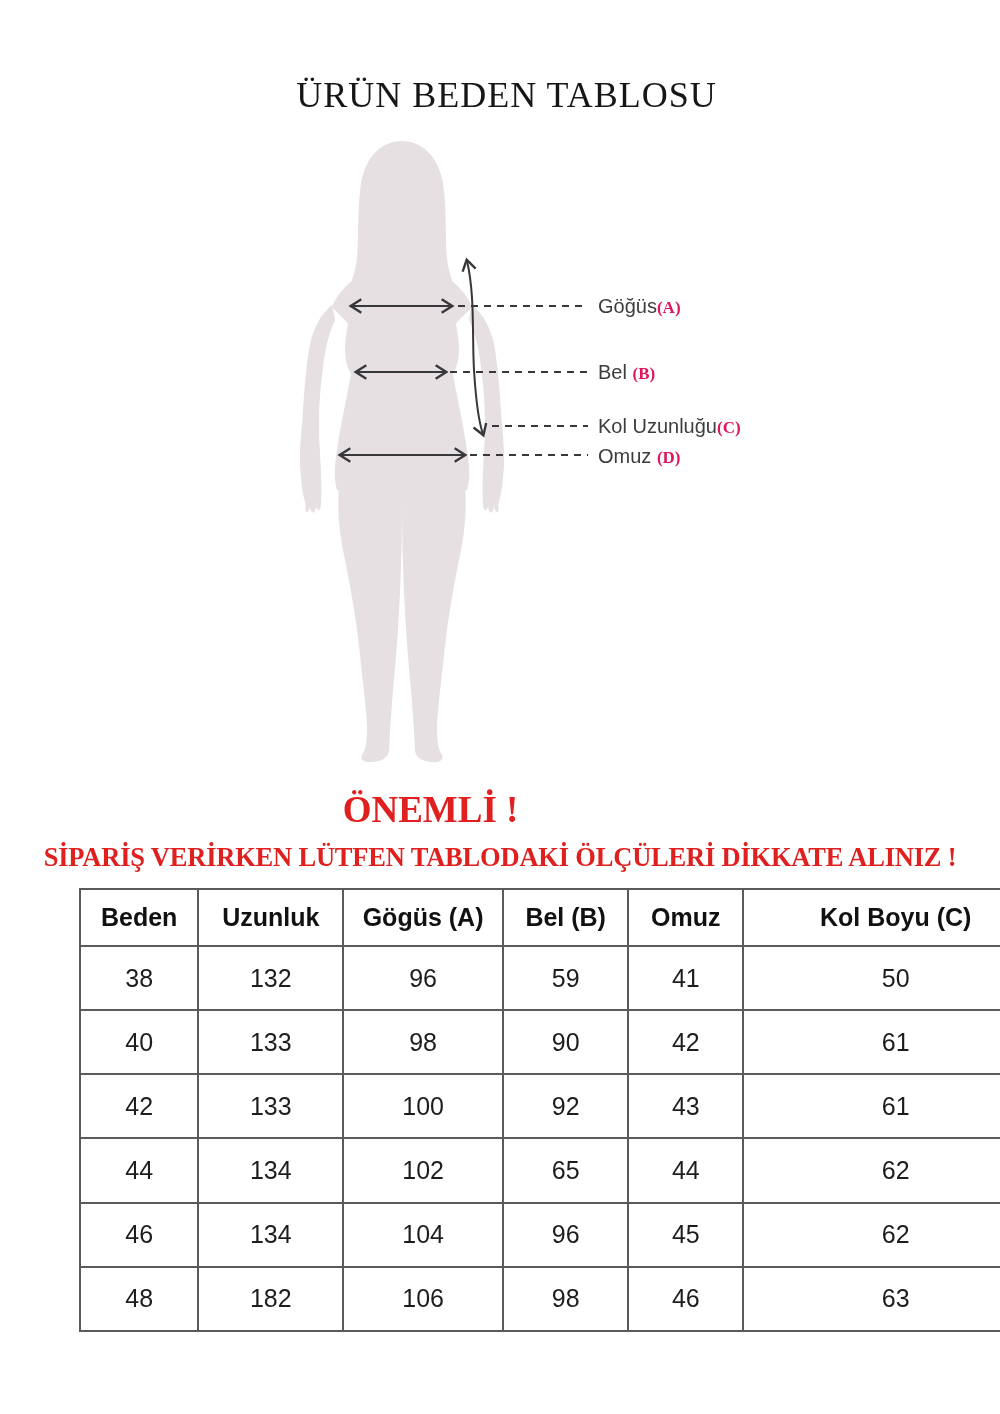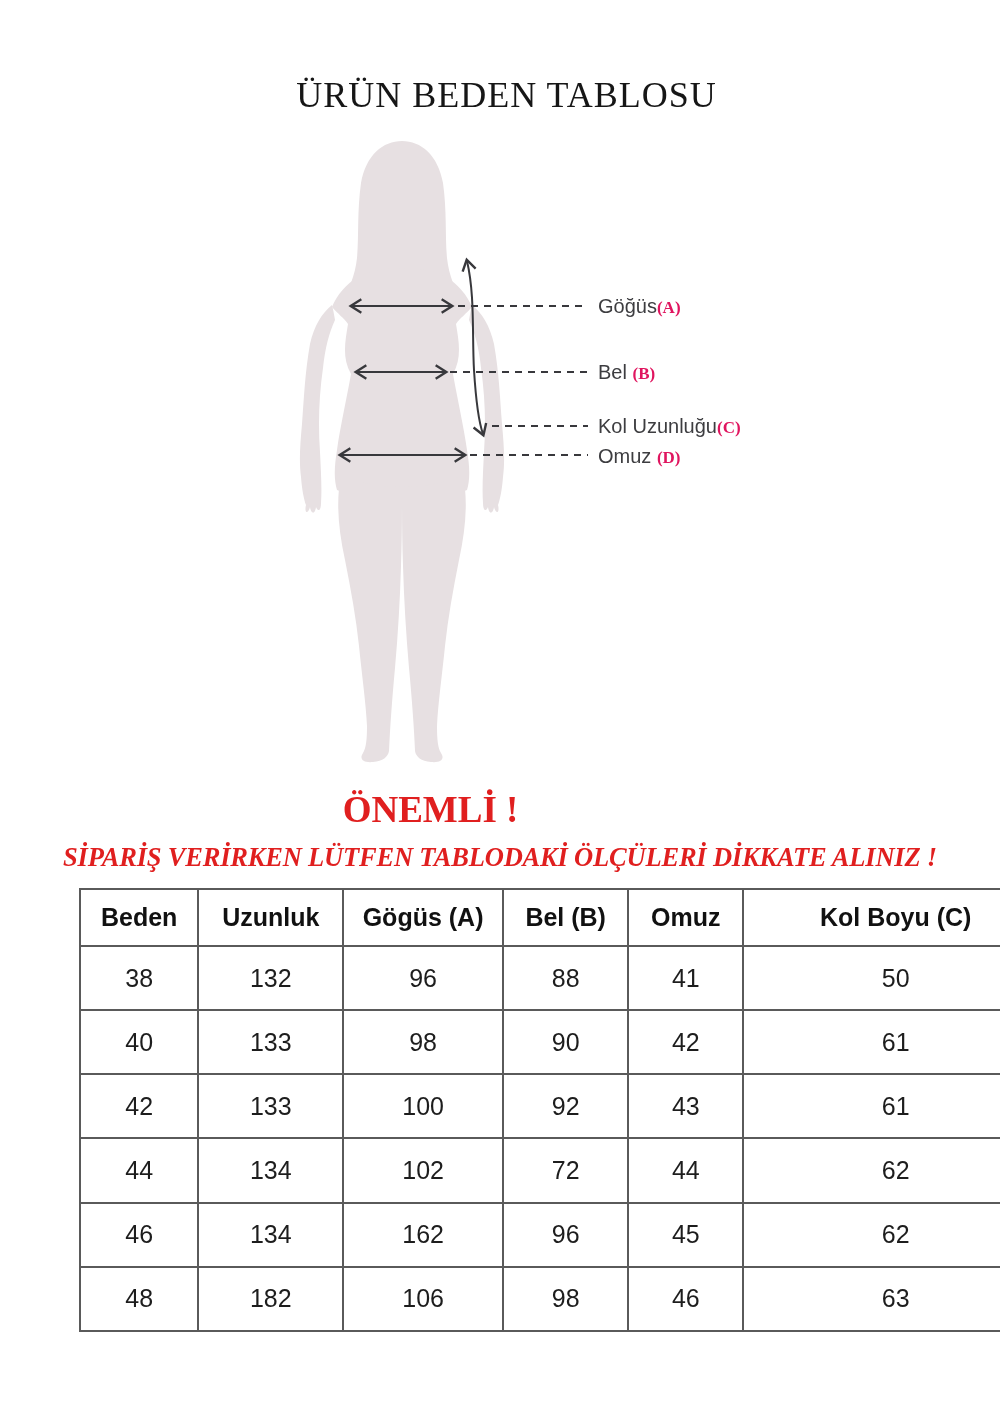--- a/index.html
+++ b/index.html
@@ -23,21 +23,21 @@
     color:#e0155f;
   }
   .notice-heading{
     position:absolute;top:788px;left:0;width:861px;text-align:center;
     font-family:"Liberation Serif",serif;font-weight:bold;font-size:37px;
     color:#e01f1f;
   }
   .notice-warning{
     position:absolute;top:842px;left:0;width:1000px;text-align:center;
     font-family:"Liberation Serif",serif;font-weight:bold;font-size:26.5px;
-    color:#e01f1f;letter-spacing:-0.2px;font-style:italic;
+    color:#e01f1f;letter-spacing:-0.2px;
   }
   table.size-table{
     position:absolute;top:888px;left:79px;width:970px;height:444px;
     border-collapse:collapse;table-layout:fixed;
     border:2px solid #4d4d4d;
   }
   table.size-table th,table.size-table td{
     border:2px solid #5a5a5a;text-align:center;vertical-align:middle;
     padding:0;height:55px;
   }
@@ -140,21 +140,21 @@
       <th>Bel (B)</th>
       <th>Omuz</th>
       <th>Kol Boyu (C)</th>
     </tr>
   </thead>
   <tbody>
       <tr>
         <td>38</td>
         <td>132</td>
         <td>96</td>
-        <td>88</td>
+        <td>59</td>
         <td>41</td>
         <td>50</td>
       </tr>
       <tr>
         <td>40</td>
         <td>133</td>
         <td>98</td>
         <td>90</td>
         <td>42</td>
         <td>61</td>
@@ -164,28 +164,28 @@
         <td>133</td>
         <td>100</td>
         <td>92</td>
         <td>43</td>
         <td>61</td>
       </tr>
       <tr>
         <td>44</td>
         <td>134</td>
         <td>102</td>
-        <td>72</td>
+        <td>65</td>
         <td>44</td>
         <td>62</td>
       </tr>
       <tr>
         <td>46</td>
         <td>134</td>
-        <td>162</td>
+        <td>104</td>
         <td>96</td>
         <td>45</td>
         <td>62</td>
       </tr>
       <tr>
         <td>48</td>
         <td>182</td>
         <td>106</td>
         <td>98</td>
         <td>46</td>

